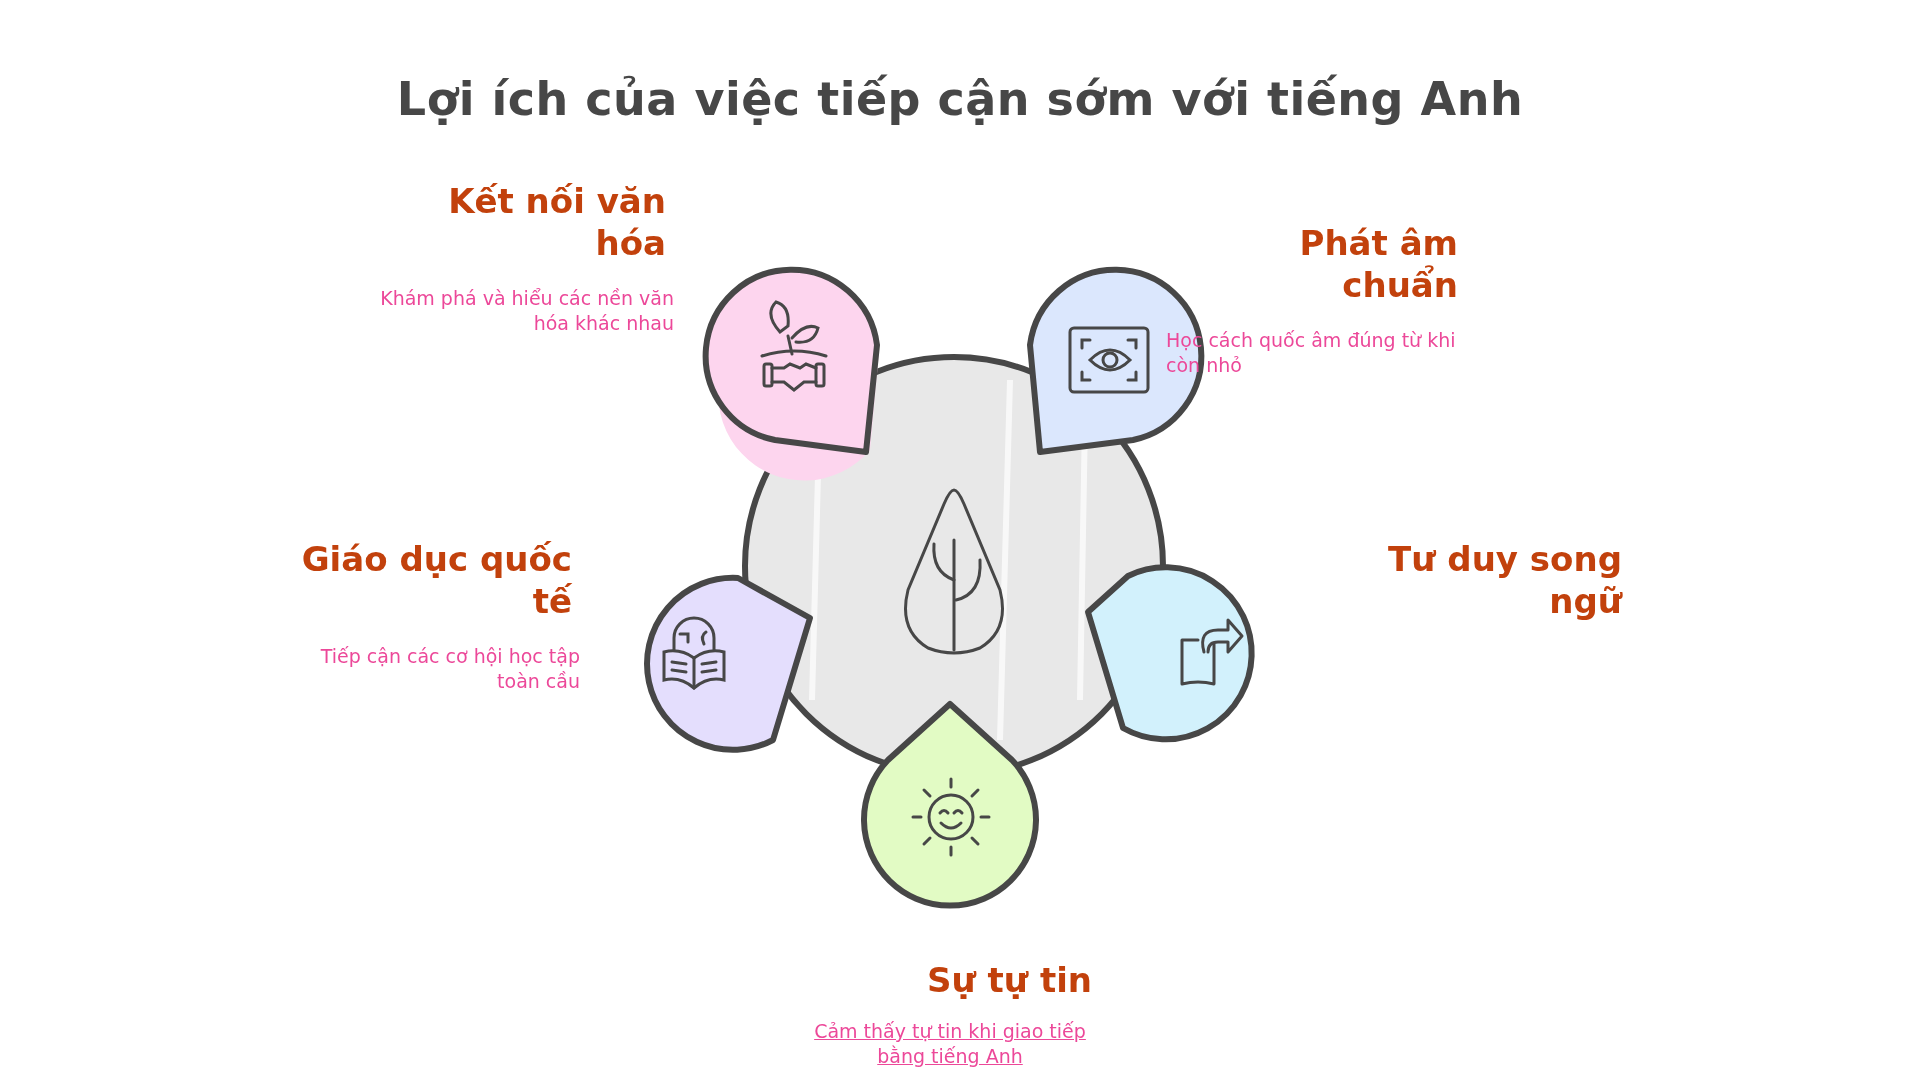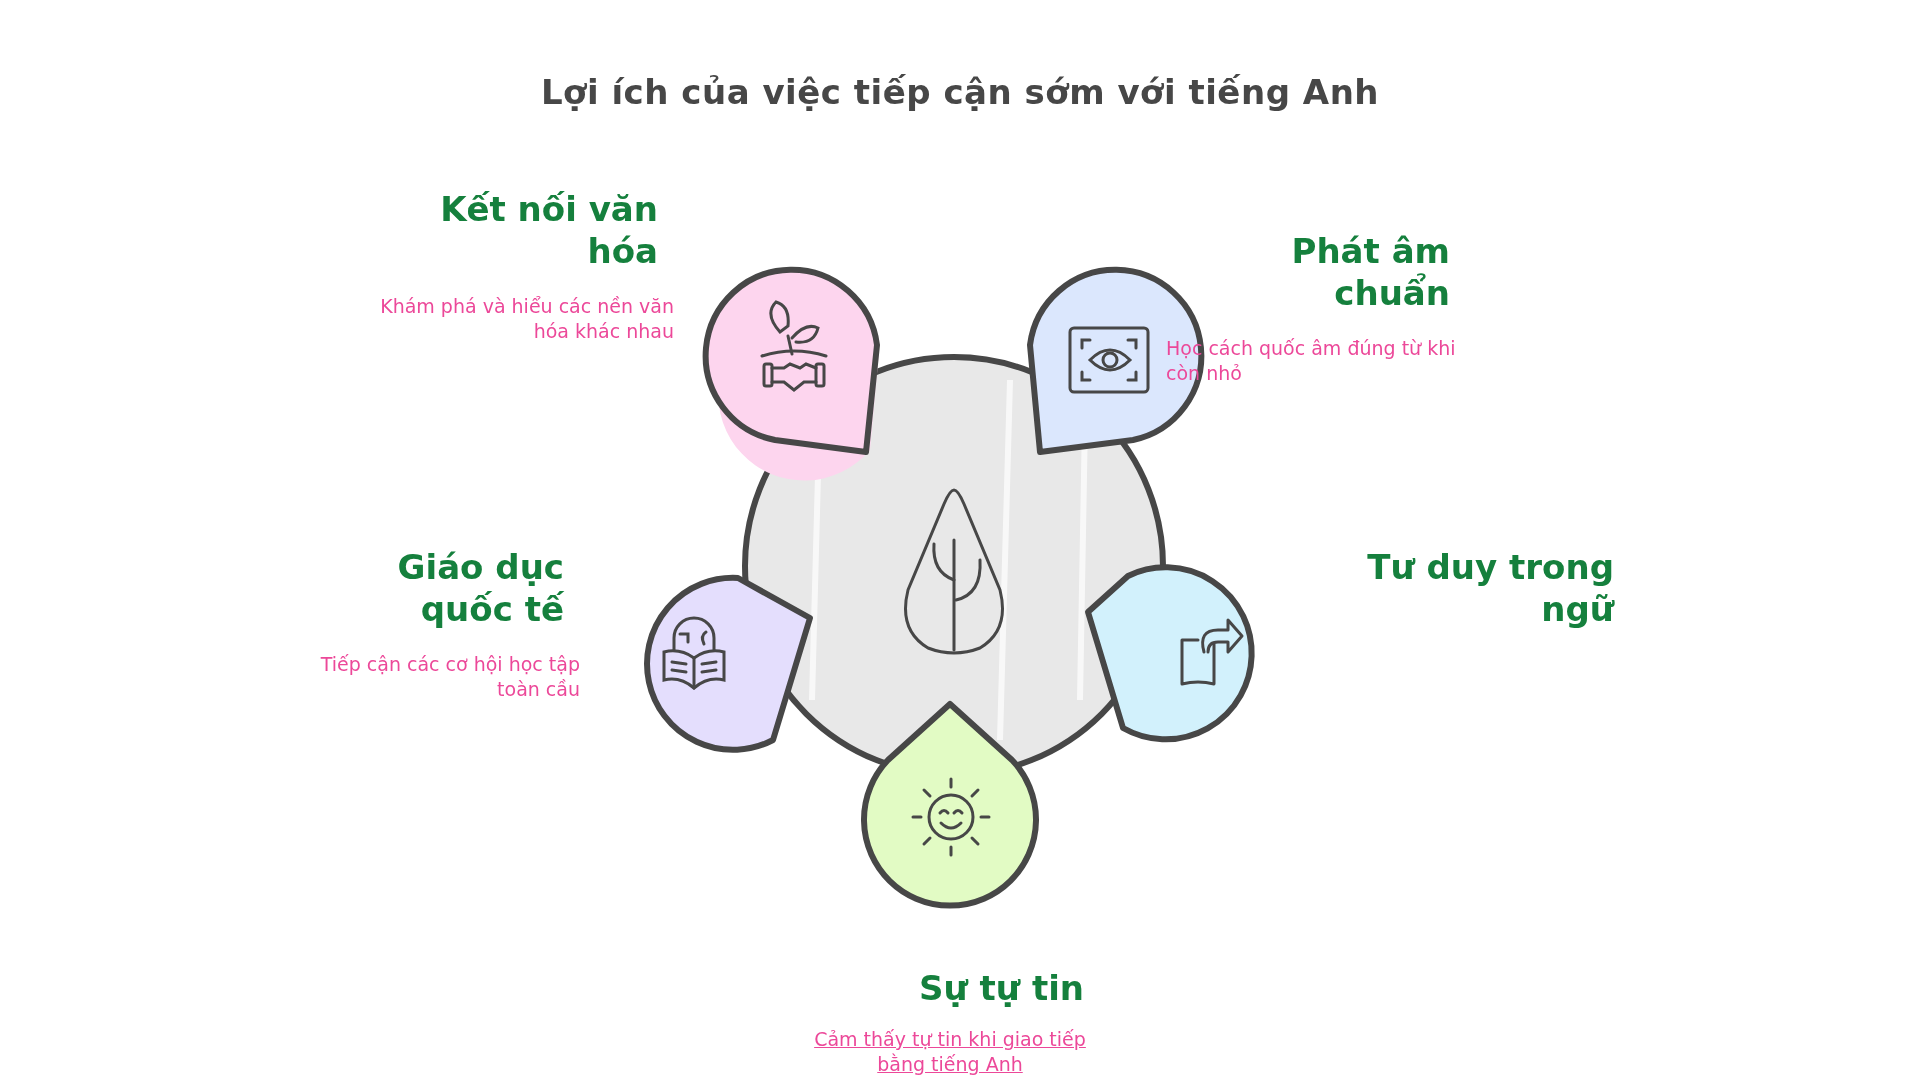--- a/index.html
+++ b/index.html
@@ -1,21 +1,21 @@
 <!DOCTYPE html>
 <html><head>
   <meta charset="utf-8">
   <style>
     html, body { margin: 0; padding: 0; background: #ffffff; }
     body { width: 1920px; height: 1080px; position: relative; overflow: hidden;
            font-family: "DejaVu Sans", sans-serif; color: #474747; }
     .title { position: absolute; left: 0; width: 1920px; top: 72px; text-align: center;
-             font-size: 34px; font-weight: bold; color: #474747; letter-spacing: 0.5px; }
+             font-size: 46px; font-weight: bold; color: #474747; letter-spacing: 0.5px; }
     .label { position: absolute; width: 300px; }
-    .label h2 { margin: 16px; font-size: 34px; font-weight: bold; line-height: 42px; color: #15803d; text-align: right; }
+    .label h2 { margin: 8px; font-size: 34px; font-weight: bold; line-height: 42px; color: #c2410c; text-align: right; }
     .label p { margin: 22px 0 0 0; font-size: 19px; line-height: 25px; color: #ec4899; }
     .right-align { text-align: right; }
     .left-align { text-align: left; }
     .center-align { text-align: center; }
     svg.diagram { position: absolute; left: 0; top: 0; }
   </style>
 </head>
 <body>
 
 <div class="title">Lợi ích của việc tiếp cận sớm với tiếng Anh</div>
@@ -98,19 +98,19 @@
   <h2>Phát âm chuẩn</h2>
   <p>Học cách quốc âm đúng từ khi còn nhỏ</p>
 </div>
 
 <div class="label right-align" style="left:280px; top:530px;">
   <h2>Giáo dục quốc tế</h2>
   <p>Tiếp cận các cơ hội học tập toàn cầu</p>
 </div>
 
 <div class="label left-align" style="left:1330px; top:530px;">
-  <h2>Tư duy trong ngữ</h2>
+  <h2>Tư duy song ngữ</h2>
 </div>
 
 <div class="label center-align" style="left:800px; top:951px; width:300px;">
   <h2>Sự tự tin</h2>
   <p style="margin-top:18px;text-decoration:underline;">Cảm thấy tự tin khi giao tiếp bằng tiếng Anh</p>
 </div>
 
 </body></html>

